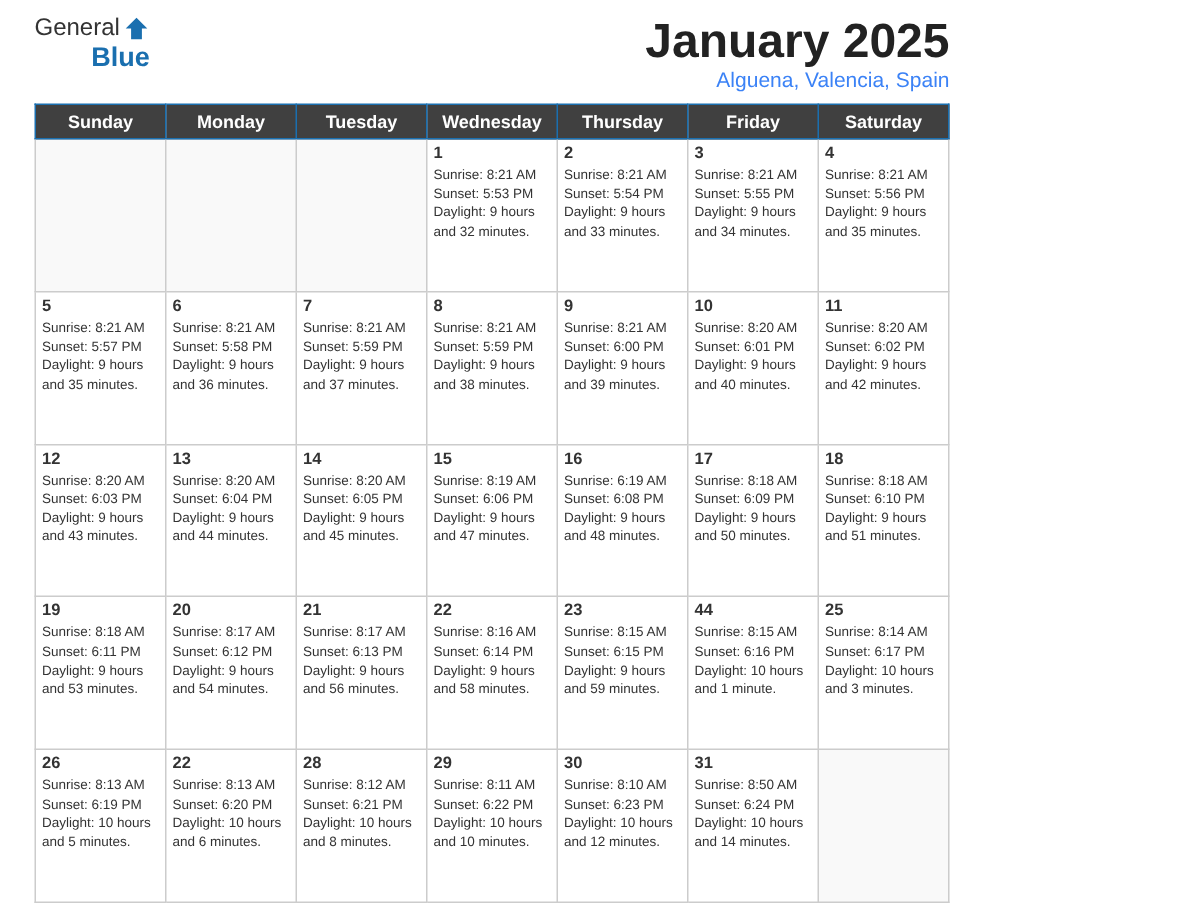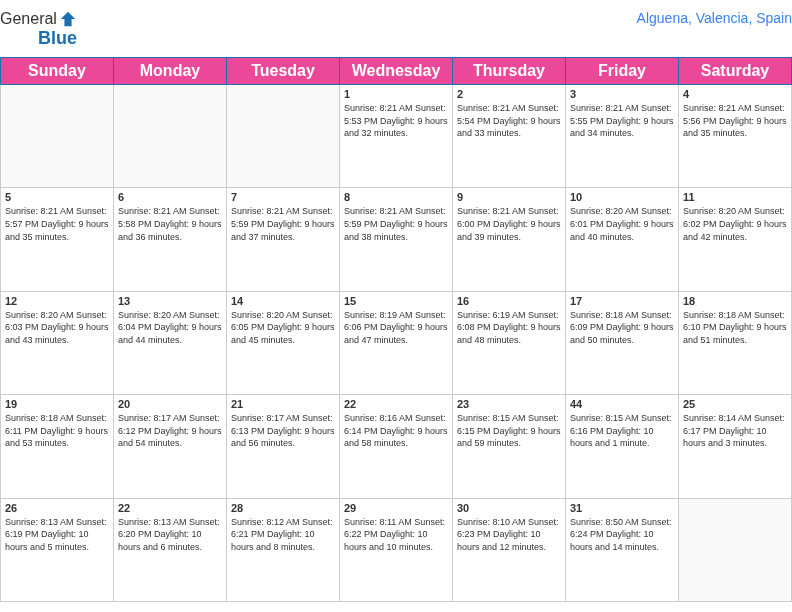--- a/index.html
+++ b/index.html
@@ -4,23 +4,23 @@
   <style>
     * { margin: 0; padding: 0; box-sizing: border-box; }
     body {
       width: 792px;
       height: 612px;
       font-family: Arial, sans-serif;
       background: #fff;
       overflow: hidden;
     }
     .page {
-      width: 792px;
+      width: 656px;
       height: 612px;
-      padding: 10px 0;
+      padding: 10px 23px;
       display: flex;
       flex-direction: column;
     }
     .header {
       display: flex;
       justify-content: space-between;
       align-items: flex-start;
       margin-bottom: 8px;
     }
     .logo {
@@ -48,23 +48,23 @@
       color: #3b82f6;
     }
     .calendar {
       flex: 1;
       border: 1px solid #ccc;
       border-collapse: collapse;
       width: 100%;
       table-layout: fixed;
     }
     .calendar th {
-      background: #ec4899;
+      background: #404040;
       color: #fff;
-      font-size: 16px;
+      font-size: 12px;
       font-weight: bold;
       padding: 4px 2px;
       border: 1px solid #1a6faf;
     }
     .calendar td {
       vertical-align: top;
       border: 1px solid #ccc;
       padding: 3px 4px;
       font-size: 9.5px;
       color: #333;
@@ -95,20 +95,21 @@
         <div style="display:flex;align-items:center;">
           <span class="logo-general">General</span>
           <svg class="logo-icon" viewBox="0 0 20 20">
             <polygon points="10,2 18,10 14,10 14,18 6,18 6,10 2,10" fill="#1a6faf"></polygon>
           </svg>
         </div>
         <div class="logo-blue" style="font-size:18px;font-weight:bold;text-align:right;">Blue</div>
       </div>
     </div>
     <div class="title-block">
+      <div class="cal-title">January 2025</div>
       <div class="cal-subtitle">Alguena, Valencia, Spain</div>
     </div>
   </div>
 
   <table class="calendar">
     <thead>
       <tr>
       <th>Sunday</th>
           <th>Monday</th>
           <th>Tuesday</th>

